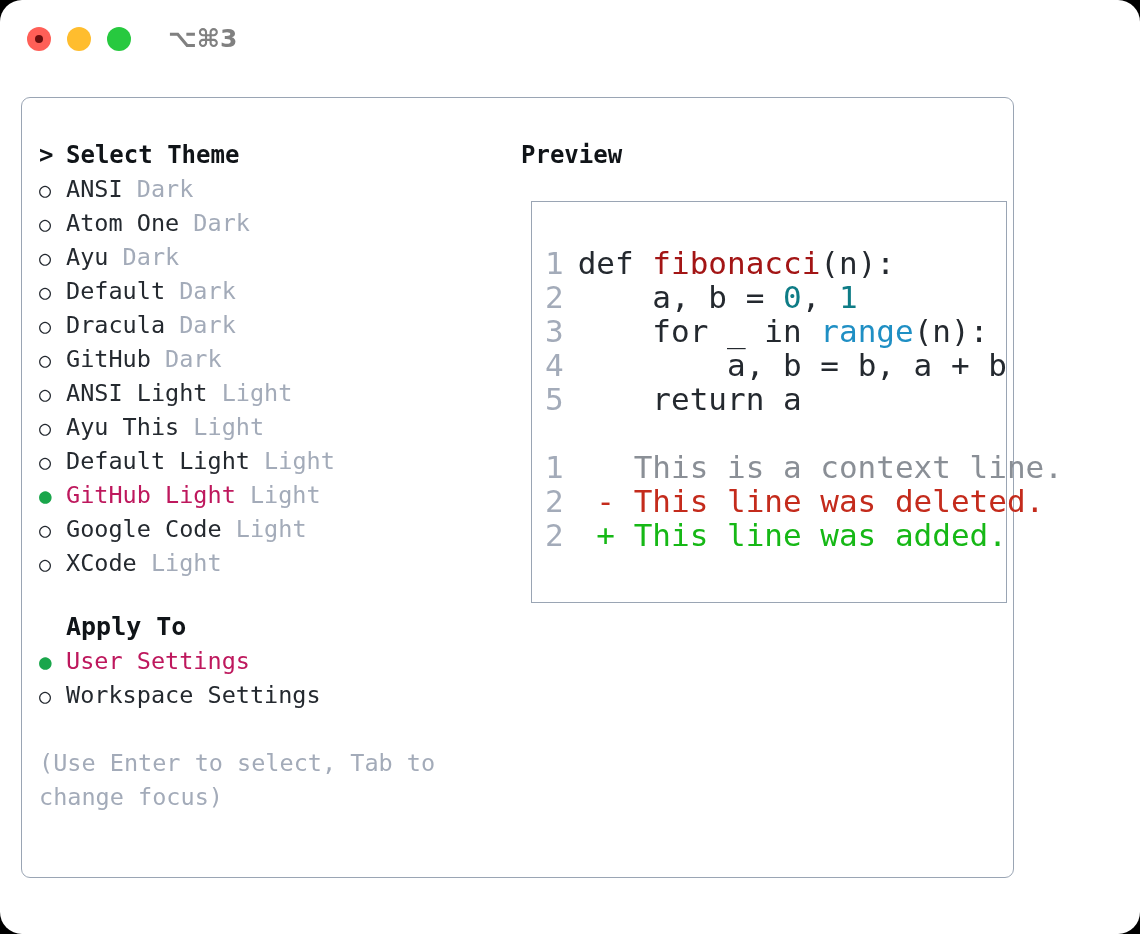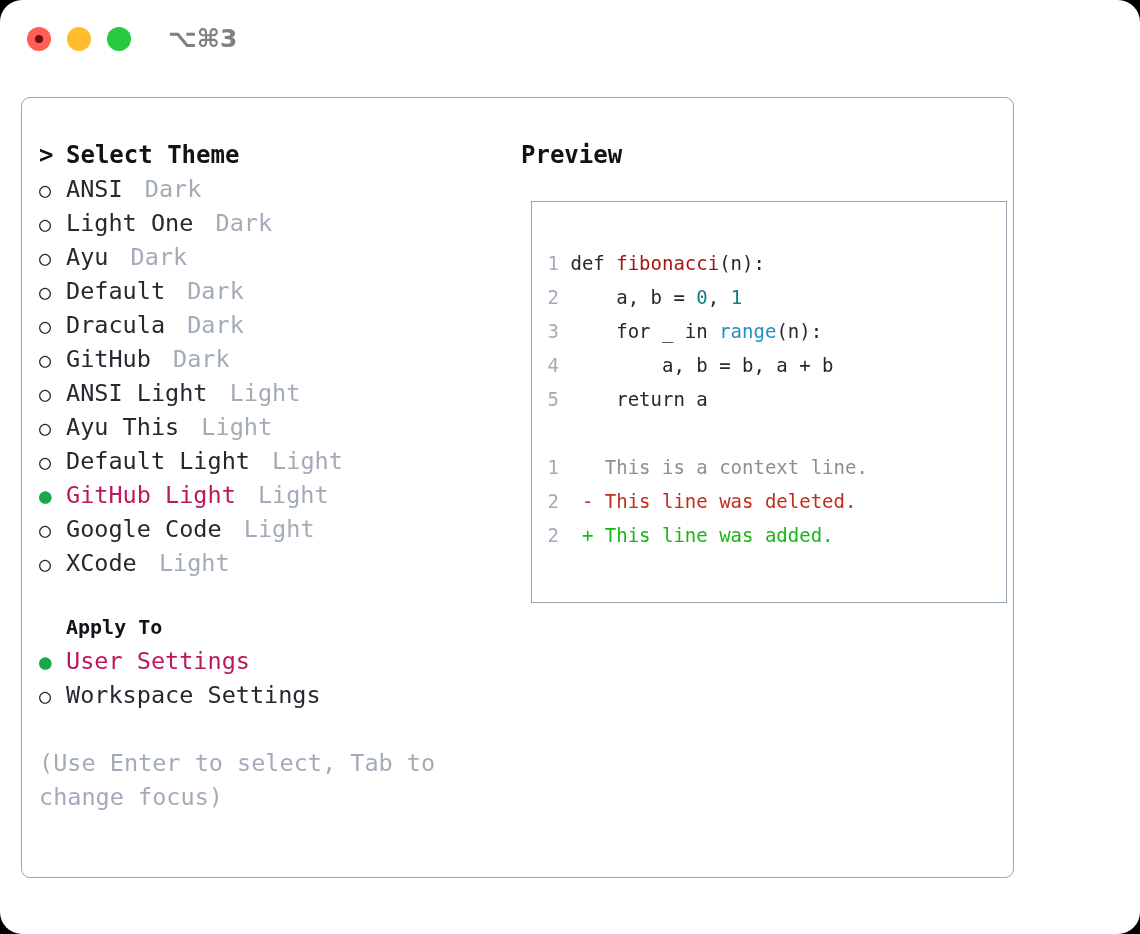--- a/index.html
+++ b/index.html
@@ -99,26 +99,26 @@
 
   .hdr {
     font-weight: bold;
     color: #101418;
     font-size: 24px;
   }
   .hdr .caret { display:inline-block; width:27px; }
 
   .name { color: #24292f; }
   .name.sel { color: #be185d; }
-  .kind { color: #a3abb9; margin-left: 8px; }
+  .kind { color: #a3abb9; }
 
   #apply-to-title {
     height: 34px;
     line-height: 34px;
-    font-size: 20px;
+    font-size: 25px;
     font-weight: bold;
     color: #101418;
     white-space: pre;
   }
   #apply-to-title .pad { display:inline-block; width:27px; }
 
   .spacer-sm { height: 30px; }
   .spacer-md { height: 34px; }
 
   #hint {
@@ -152,21 +152,21 @@
     width: 476px;
     height: 402px;
     border: 1px solid #9aa5b4;
     box-sizing: border-box;
     background: #ffffff;
   }
   #code {
     position: absolute;
     left: 13px;
     top: 44px;
-    font-size: 19px;
+    font-size: 31px;
     line-height: 34px;
     white-space: pre;
   }
   .ln {
     display: inline-block;
     width: 14px;
     text-align: right;
     color: #a3abb9;
   }
   .tok-plain { color: #24292f; }
@@ -192,21 +192,21 @@
   </div>
 
   <div id="card">
 
     <div id="left-col">
 
       <div class="row hdr"><span class="caret">&gt;</span><span>Select Theme</span></div>
 
       <div id="theme-list">
           <div class="row"><span class="bullet">○</span><span class="name">ANSI</span><span class="kind"> Dark</span></div>
-          <div class="row"><span class="bullet">○</span><span class="name">Light One</span><span class="kind"> Dark</span></div>
+          <div class="row"><span class="bullet">○</span><span class="name">Atom One</span><span class="kind"> Dark</span></div>
           <div class="row"><span class="bullet">○</span><span class="name">Ayu</span><span class="kind"> Dark</span></div>
           <div class="row"><span class="bullet">○</span><span class="name">Default</span><span class="kind"> Dark</span></div>
           <div class="row"><span class="bullet">○</span><span class="name">Dracula</span><span class="kind"> Dark</span></div>
           <div class="row"><span class="bullet">○</span><span class="name">GitHub</span><span class="kind"> Dark</span></div>
           <div class="row"><span class="bullet">○</span><span class="name">ANSI Light</span><span class="kind"> Light</span></div>
           <div class="row"><span class="bullet">○</span><span class="name">Ayu This</span><span class="kind"> Light</span></div>
           <div class="row"><span class="bullet">○</span><span class="name">Default Light</span><span class="kind"> Light</span></div>
           <div class="row"><span class="bullet sel">●</span><span class="name sel">GitHub Light</span><span class="kind"> Light</span></div>
           <div class="row"><span class="bullet">○</span><span class="name">Google Code</span><span class="kind"> Light</span></div>
           <div class="row"><span class="bullet">○</span><span class="name">XCode</span><span class="kind"> Light</span></div>

